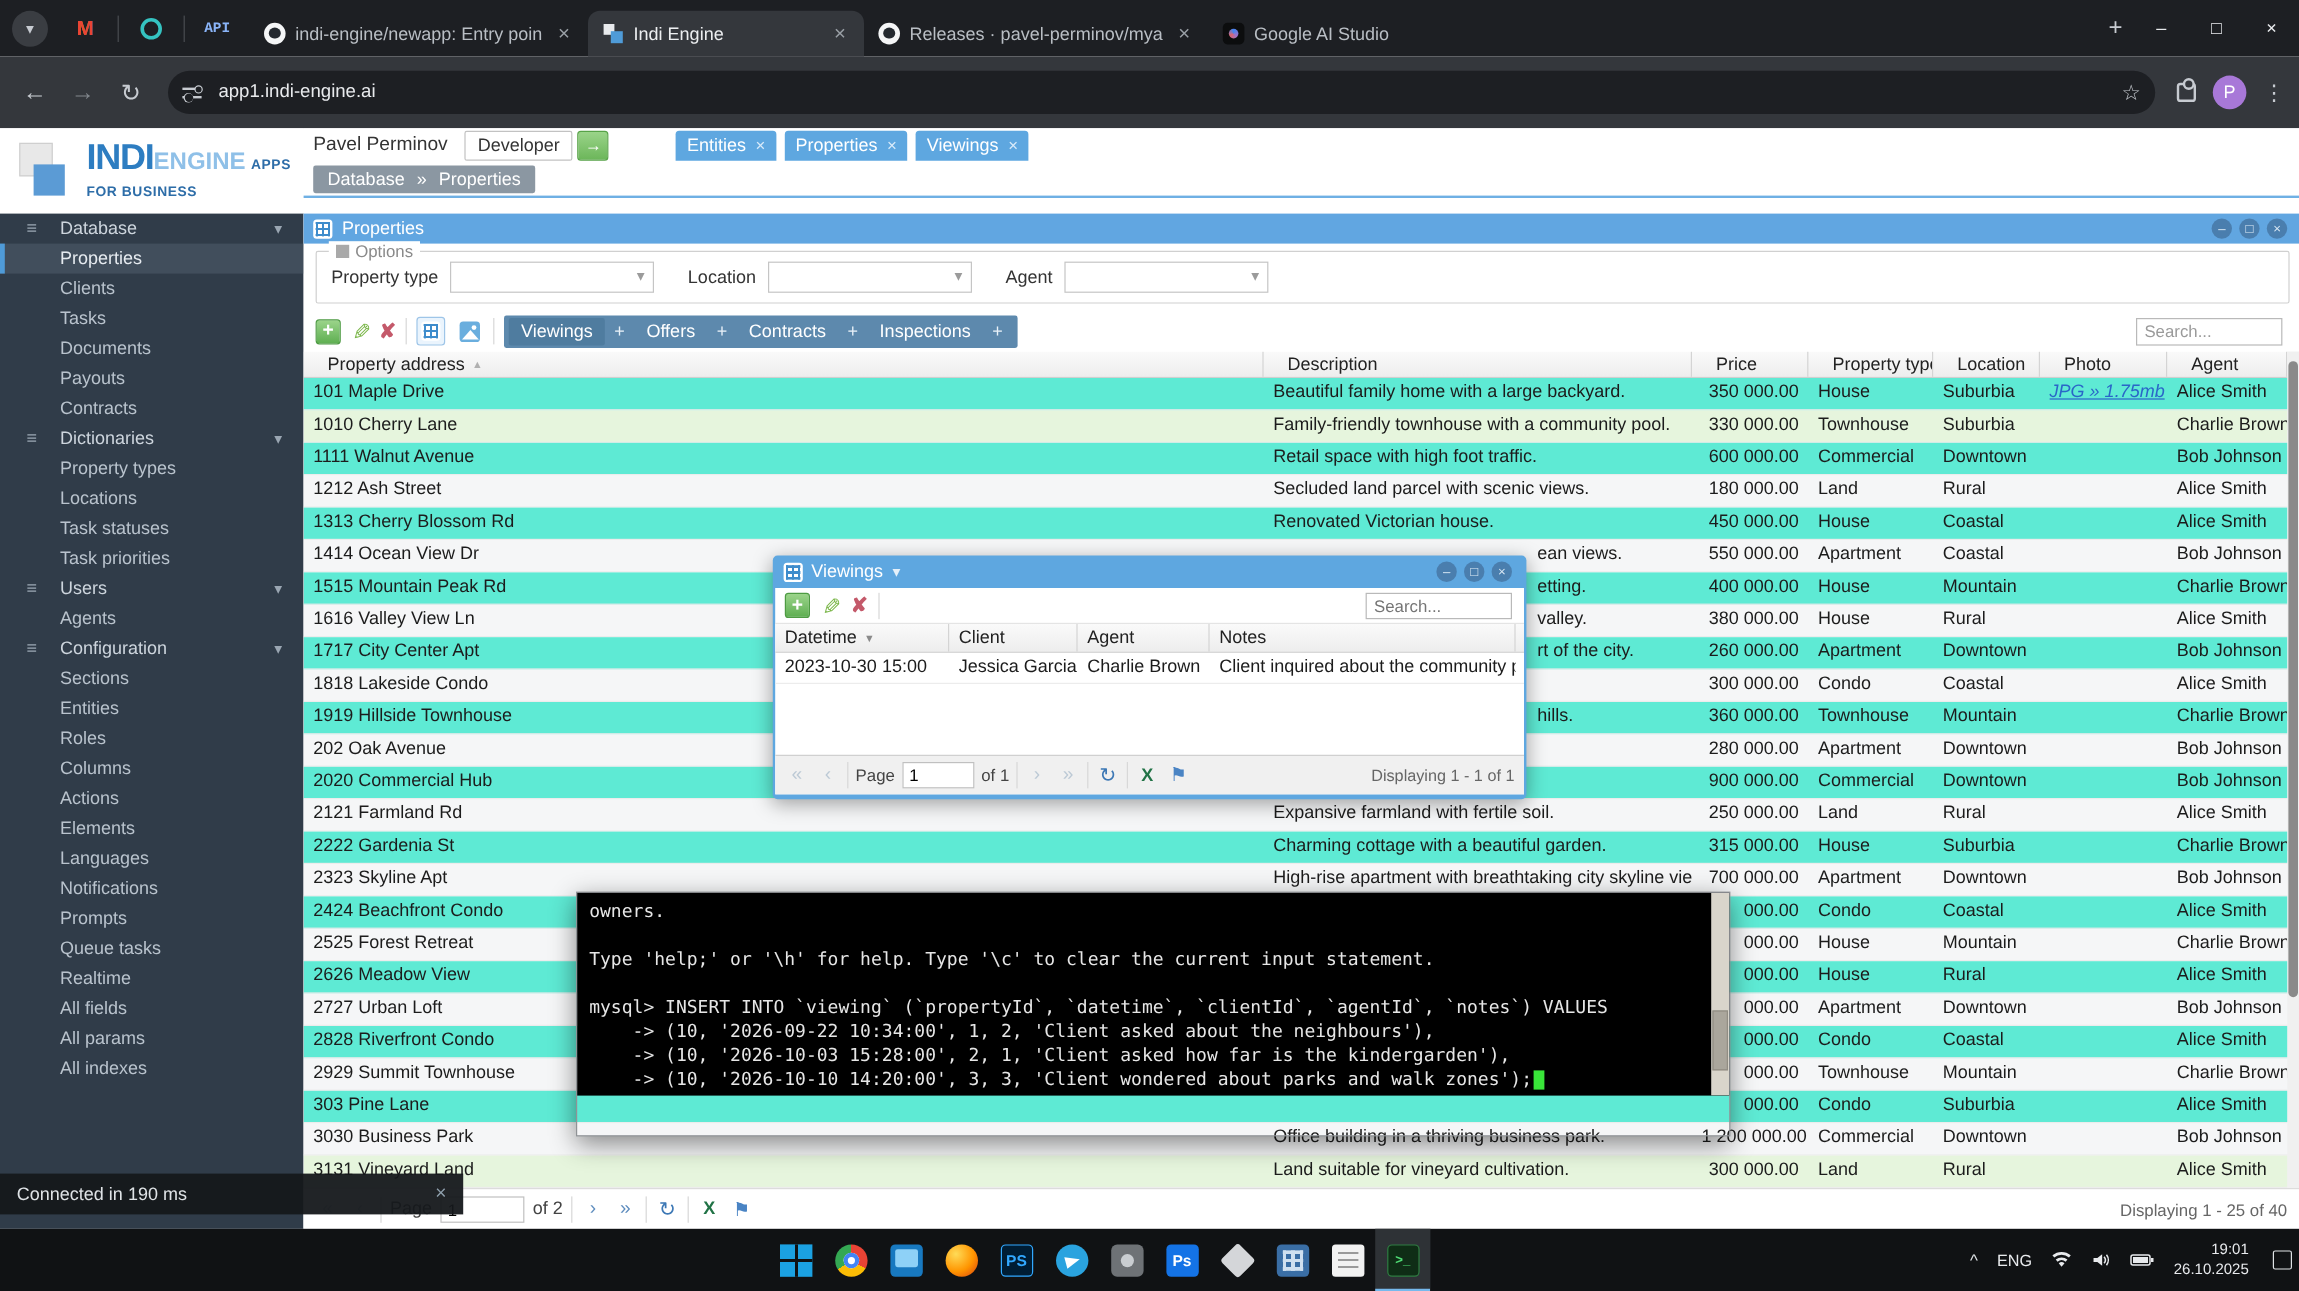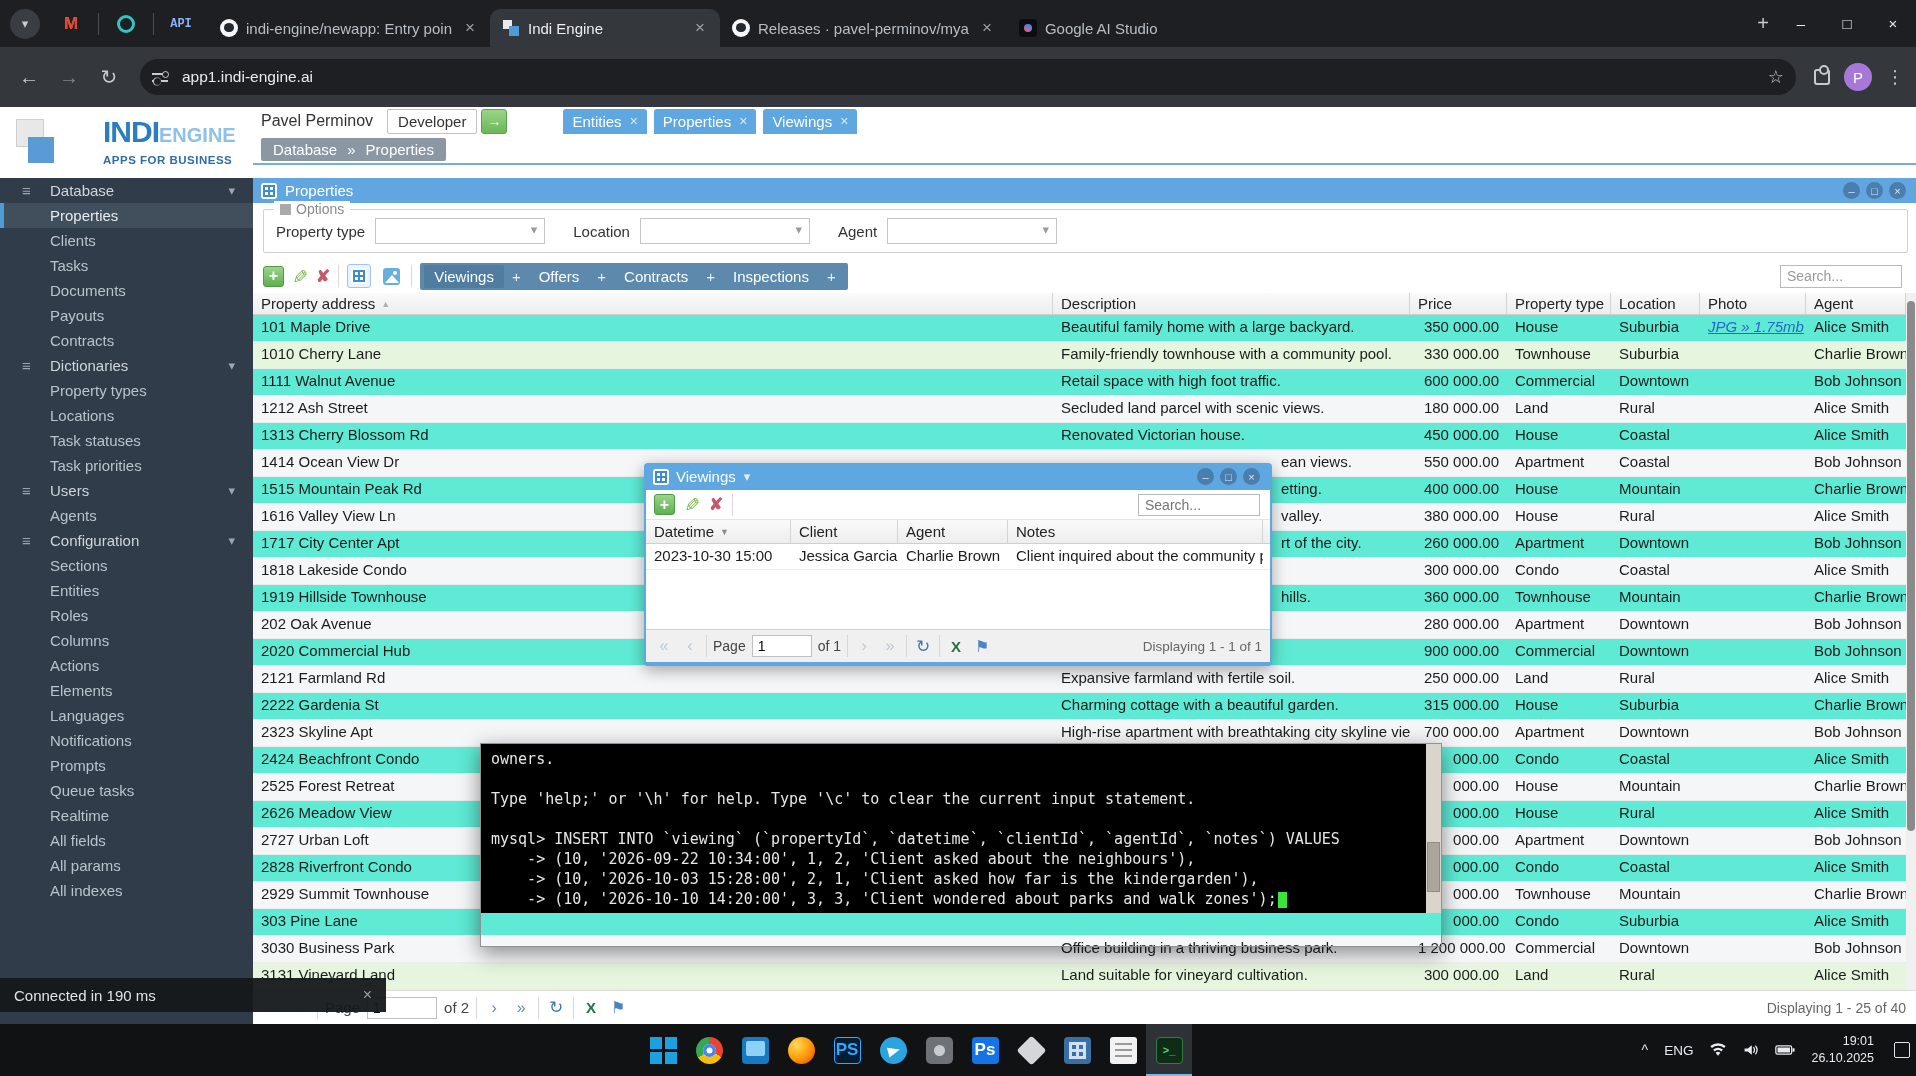--- a/index.html
+++ b/index.html
@@ -55,21 +55,21 @@
   .g-first::before{content:"«";} .g-prev::before{content:"‹";} .g-next::before{content:"›";} .g-last::before{content:"»";}
   .g-refresh::before{content:"↻";} .g-flag::before{content:"⚑";} .g-excel::before{content:"X";}
   .g-pencil::before{content:"✎";} .g-del::before{content:"✘";}
 
   
   .page{position:absolute;left:0;top:107px;width:1916px;height:917px;background:#fff;}
   .logo{position:absolute;left:0;top:0;width:253px;height:71px;background:#fff;padding:8px 0 0 14px;}
   .lg-sq{position:absolute;left:16px;top:12px;width:48px;height:48px;}
   .lg-sq::before{content:"";position:absolute;left:0;top:0;width:26px;height:26px;background:#e8e8e8;border:1px solid #cfcfcf;}
   .lg-sq::after{content:"";position:absolute;left:12px;top:18px;width:26px;height:26px;background:#5b9bd5;}
-  .lg-text{position:absolute;left:72px;top:10px;margin-left:31px;}
+  .lg-text{position:absolute;left:72px;top:10px;}
   .lg-row1{font-size:30px;font-weight:bold;color:#2d7dc1;letter-spacing:-1px;line-height:30px;}
   .lg-row1 .lt{color:#8fc0e8;font-size:20px;font-weight:bold;letter-spacing:0;}
   .lg-row2{font-size:11.5px;font-weight:bold;color:#2d6da8;letter-spacing:0.5px;}
 
   .sidebar{position:absolute;left:0;top:71px;width:253px;height:846px;background:#303c49;overflow:hidden;}
   .sb-item{height:25px;display:flex;align-items:center;padding-left:50px;color:#b9c3cd;font-size:15px;position:relative;}
   .sb-item.grp{color:#cdd5dd;}
   .sb-item.grp .g-burger{position:absolute;left:22px;font-size:15px;color:#9aa6b2;}
   .sb-item.grp .g-caret{position:absolute;right:18px;color:#9aa6b2;font-size:13px;}
   .sb-item.active{background:#414e5c;color:#e6ebf0;}
@@ -114,21 +114,21 @@
   .img-ico::after{content:"";position:absolute;right:3px;top:3px;width:4px;height:4px;border-radius:50%;background:#fff;}
   .subtabs{height:27px;background:#5d89ad;display:flex;align-items:center;padding:0 4px;border-radius:2px;}
   .subtab{color:#fff;font-size:15px;padding:3px 10px;border-radius:2px;}
   .subtab.active{background:#4f7c9f;}
   .subplus{color:#e8f1f8;font-size:15px;padding:0 8px;}
   .searchbox{margin-left:auto;margin-right:14px;width:122px;height:23px;border:1px solid #b9b9b9;font-size:14px;padding:0 6px;color:#333;font-family:"Liberation Sans",sans-serif;}
   .searchbox::placeholder{color:#9a9a9a;}
 
   .grid{position:absolute;left:0;top:115px;right:0;bottom:34px;overflow:hidden;}
   .ghead{display:flex;height:22px;background:linear-gradient(#fafafa,#ededed);border-bottom:1px solid #cfcfcf;}
-  .gh{font-size:15px;color:#222;padding:1px 8px;border-right:1px solid #d4d4d4;white-space:nowrap;overflow:hidden;display:flex;align-items:center;gap:6px;}
+  .gh{font-size:15px;color:#222;padding:1px 20px;border-right:1px solid #d4d4d4;white-space:nowrap;overflow:hidden;display:flex;align-items:center;gap:6px;}
   .gh .g-asc{font-size:9px;color:#b0b0b0;}
   .grow{display:flex;height:27px;border-bottom:1px solid #ececec;background:#5eead4;}
   .grow.alt{background:#f5f6f7;}
   .grow.sel{background:#e6f5dd;}
   .gc{font-size:15px;color:#1c1c1c;padding:3px 8px;white-space:nowrap;overflow:hidden;}
   .gc.price{text-align:right;}
   .gc.pad{padding-left:228px;}
   .gc a{color:#2a66c8;text-decoration:underline;font-style:italic;}
   .vscroll{position:absolute;right:0;top:115px;width:10px;bottom:34px;background:#f0f0f0;}
   .vscroll .thumb{position:absolute;left:1px;right:1px;top:8px;height:530px;background:#8a8a8a;border-radius:4px;}
@@ -183,21 +183,21 @@
   .tb-slot{width:46px;height:52px;display:flex;align-items:center;justify-content:center;}
   .tb-slot.activeapp{background:#2e3236;box-shadow:inset 0 -2px 0 #76b9ed;}
   .tbi{width:27px;height:27px;position:relative;}
   .tb-start{background:linear-gradient(#1ba1e2,#1ba1e2);}
   .tb-start::after{content:"";position:absolute;left:0;top:0;right:0;bottom:0;background:linear-gradient(90deg,transparent 45%,#101214 45% 55%,transparent 55%),linear-gradient(transparent 45%,#101214 45% 55%,transparent 55%);}
   .tb-chrome{border-radius:50%;background:conic-gradient(#ea4335 0 33%,#fbbc05 0 66%,#34a853 0 100%);}
   .tb-chrome::after{content:"";position:absolute;left:7px;top:7px;width:13px;height:13px;border-radius:50%;background:#fff;box-shadow:inset 0 0 0 3.5px #4285f4;}
   .tb-display{background:#1879c0;border-radius:4px;}
   .tb-display::after{content:"";position:absolute;left:4px;top:4px;right:4px;bottom:8px;background:#8ed1f7;border-radius:2px;}
   .tb-firefox{border-radius:50%;background:radial-gradient(circle at 32% 30%,#ffdb57,#ff9500 55%,#e55b0a 85%);}
-  .tb-ps,.tb-ps2{border-radius:4px;display:flex;align-items:center;justify-content:center;font-size:17px;font-weight:bold;}
+  .tb-ps,.tb-ps2{border-radius:4px;display:flex;align-items:center;justify-content:center;font-size:13px;font-weight:bold;}
   .tb-ps{background:#001d34;color:#31a8ff;border:1px solid #31a8ff;}
   .tb-ps2{background:#1473e6;color:#fff;}
   .tb-telegram{border-radius:50%;background:#2aa3df;}
   .tb-telegram::after{content:"";position:absolute;left:8px;top:9px;border-left:12px solid #fff;border-top:5px solid transparent;border-bottom:5px solid transparent;transform:rotate(-15deg);}
   .tb-camera{background:#6e7276;border-radius:5px;}
   .tb-camera::after{content:"";position:absolute;left:8px;top:8px;width:11px;height:11px;border-radius:50%;background:#c9cdd1;}
   .tb-diamond{background:#d4d6d9;transform:rotate(45deg) scale(0.78);border-radius:4px;}
   .tb-calc{background:#3a6ea5;border-radius:4px;}
   .tb-calc::after{content:"";position:absolute;left:5px;top:5px;right:5px;bottom:5px;background-image:repeating-linear-gradient(#cfe0f0 0 3px,transparent 3px 7px),repeating-linear-gradient(90deg,#cfe0f0 0 3px,transparent 3px 7px);}
   .tb-note{background:#f2f2f2;border-radius:3px;}

